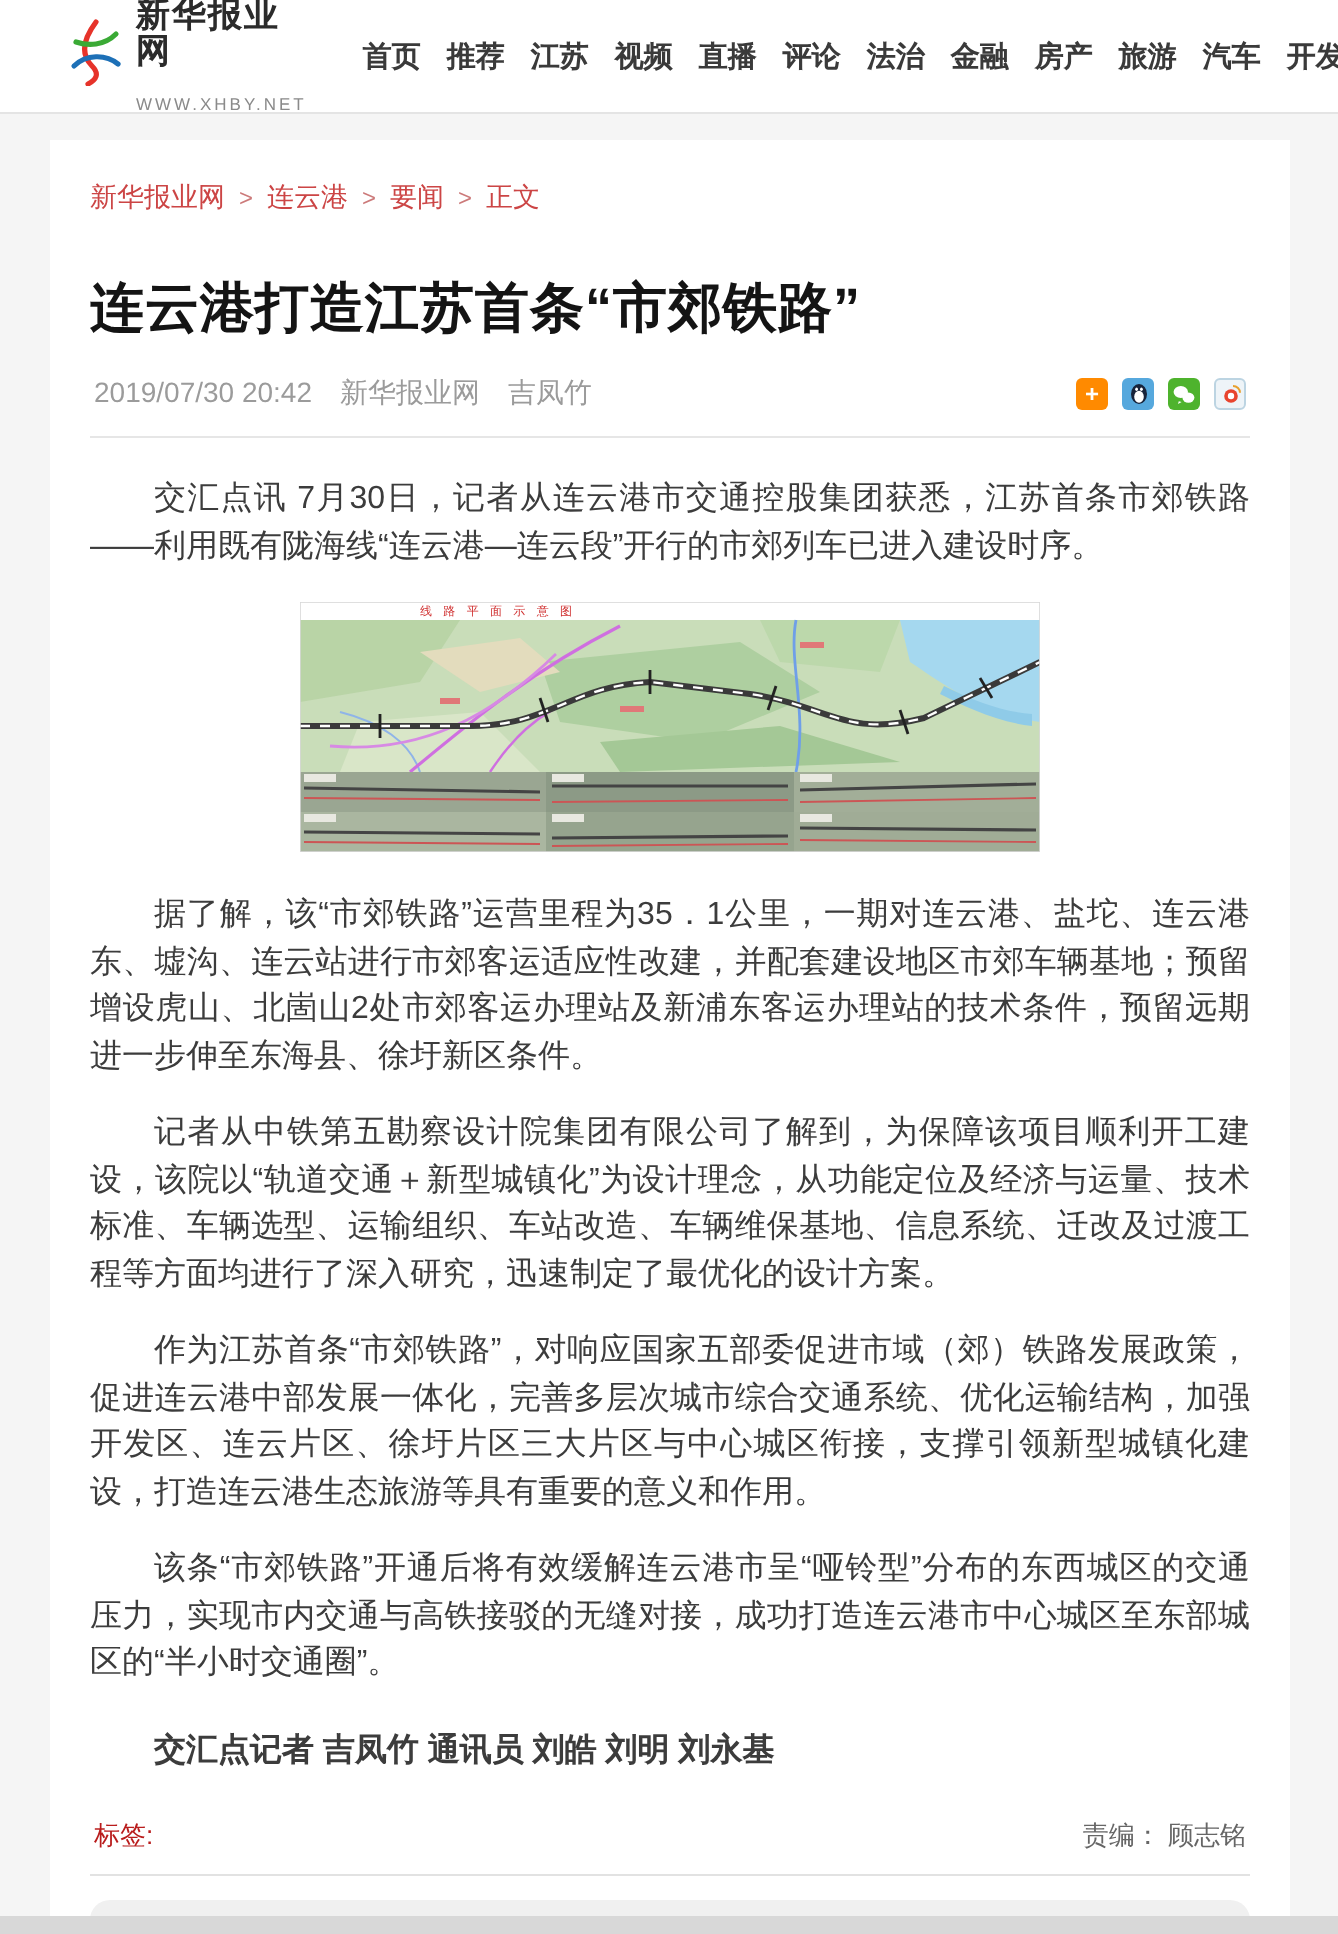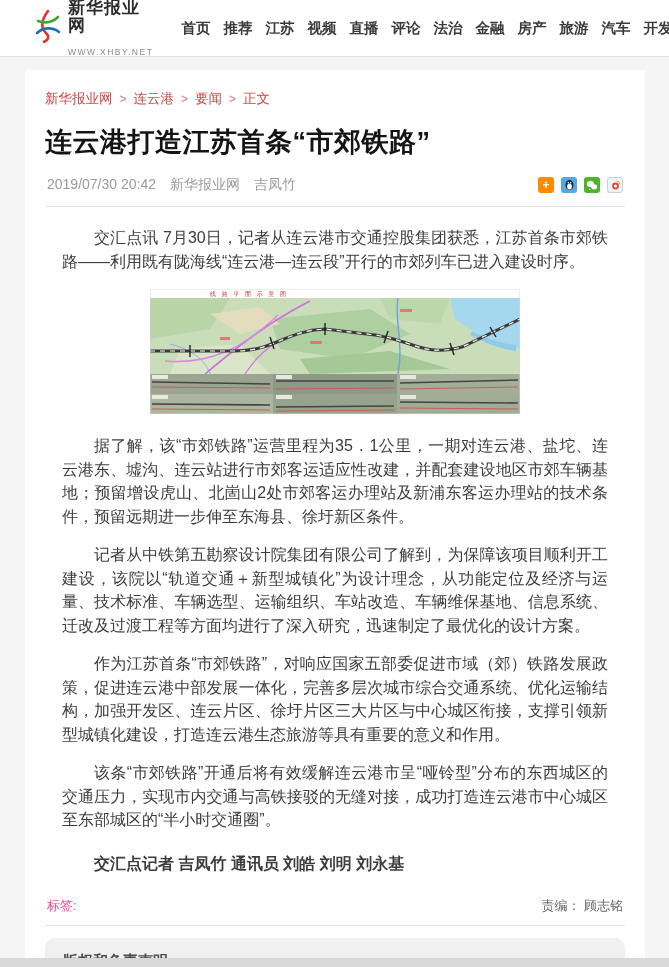--- a/index.html
+++ b/index.html
@@ -22,44 +22,44 @@
   .nav { display:flex; align-items:center; margin-left:28px; gap:13px; }
   .nav-item { font-size:14.5px; font-weight:bold; color:#3a3a3a; cursor:pointer; white-space:nowrap;font-family:Liberation Mono, monospace; }
   
   .page { flex:1 1 auto; padding:13px 24px 0 25px; background:#f5f5f5; overflow:hidden; }
   .card { background:#ffffff; min-height:100%; padding:20px 20px 0 20px; }
   
   .breadcrumb { font-size:13.5px; color:#cc4545; display:flex; gap:7px; align-items:center; }
   .crumb { color:#cc4545; cursor:pointer; }
   .crumb-sep { color:#cc7a7a; font-size:12px; }
   
-  .title { font-size:27px; font-weight:bold; color:#141414; margin:16px 0 14px 0; letter-spacing:0.5px; }
+  .title { font-size:27px; font-weight:bold; color:#141414; margin:28px 0 14px 0; letter-spacing:0.5px; }
   .meta-row { display:flex; font-size:14px; color:#9b9b9b;
     padding:2px 2px 12px 2px; border-bottom:1px solid #e6e6e6; }
   .meta-item { margin-right:14px; }
   .share { margin-left:auto; display:flex; gap:7px; align-items:center; }
   .share-btn { width:16px; height:16px; border-radius:3px; display:flex; align-items:center;
     justify-content:center; cursor:pointer; font-size:12px; font-weight:bold; color:#fff; }
   .share-more  { background:#ff8a00; }
   .share-qq    { background:#56a8dd; }
   .share-wechat{ background:#4eb32d; }
   .share-weibo { background:#eef4f8; border:1px solid #bcd4e2; }
   
   .article { padding:4px 0 0 0; }
   .article p {
     font-size:16px; color:#3c3c3c; line-height:23.5px;
-    text-indent:2em; margin:15px 17px; text-align:justify;
+    text-indent:2em; margin:15px 0; text-align:justify;
   }
   .figure { margin:16px auto 20px auto; display:block; width:370px; }
   .byline { margin-top:20px !important;font-weight:bold; }
   
   .tags-row { display:flex; justify-content:space-between; align-items:center;
     margin-top:22px; padding:0 2px 10px 2px; border-bottom:1px solid #e2e2e2;
     font-size:13px; }
-  .tags-label { color:#ec4899; }
+  .tags-label { color:#b91c1c; }
   .editor { color:#666; }
   
   .copyright { background:#f0f0f0; border-radius:10px; margin-top:12px; padding:14px 18px 16px 18px; }
   .copyright-title { font-size:15px; font-weight:bold; color:#4a4a4a; margin-bottom:9px; }
   
   .footer-band { flex:0 0 auto; height:9px; background:#d8d8d8; }
 </style>
 </head>
 <body>
 

